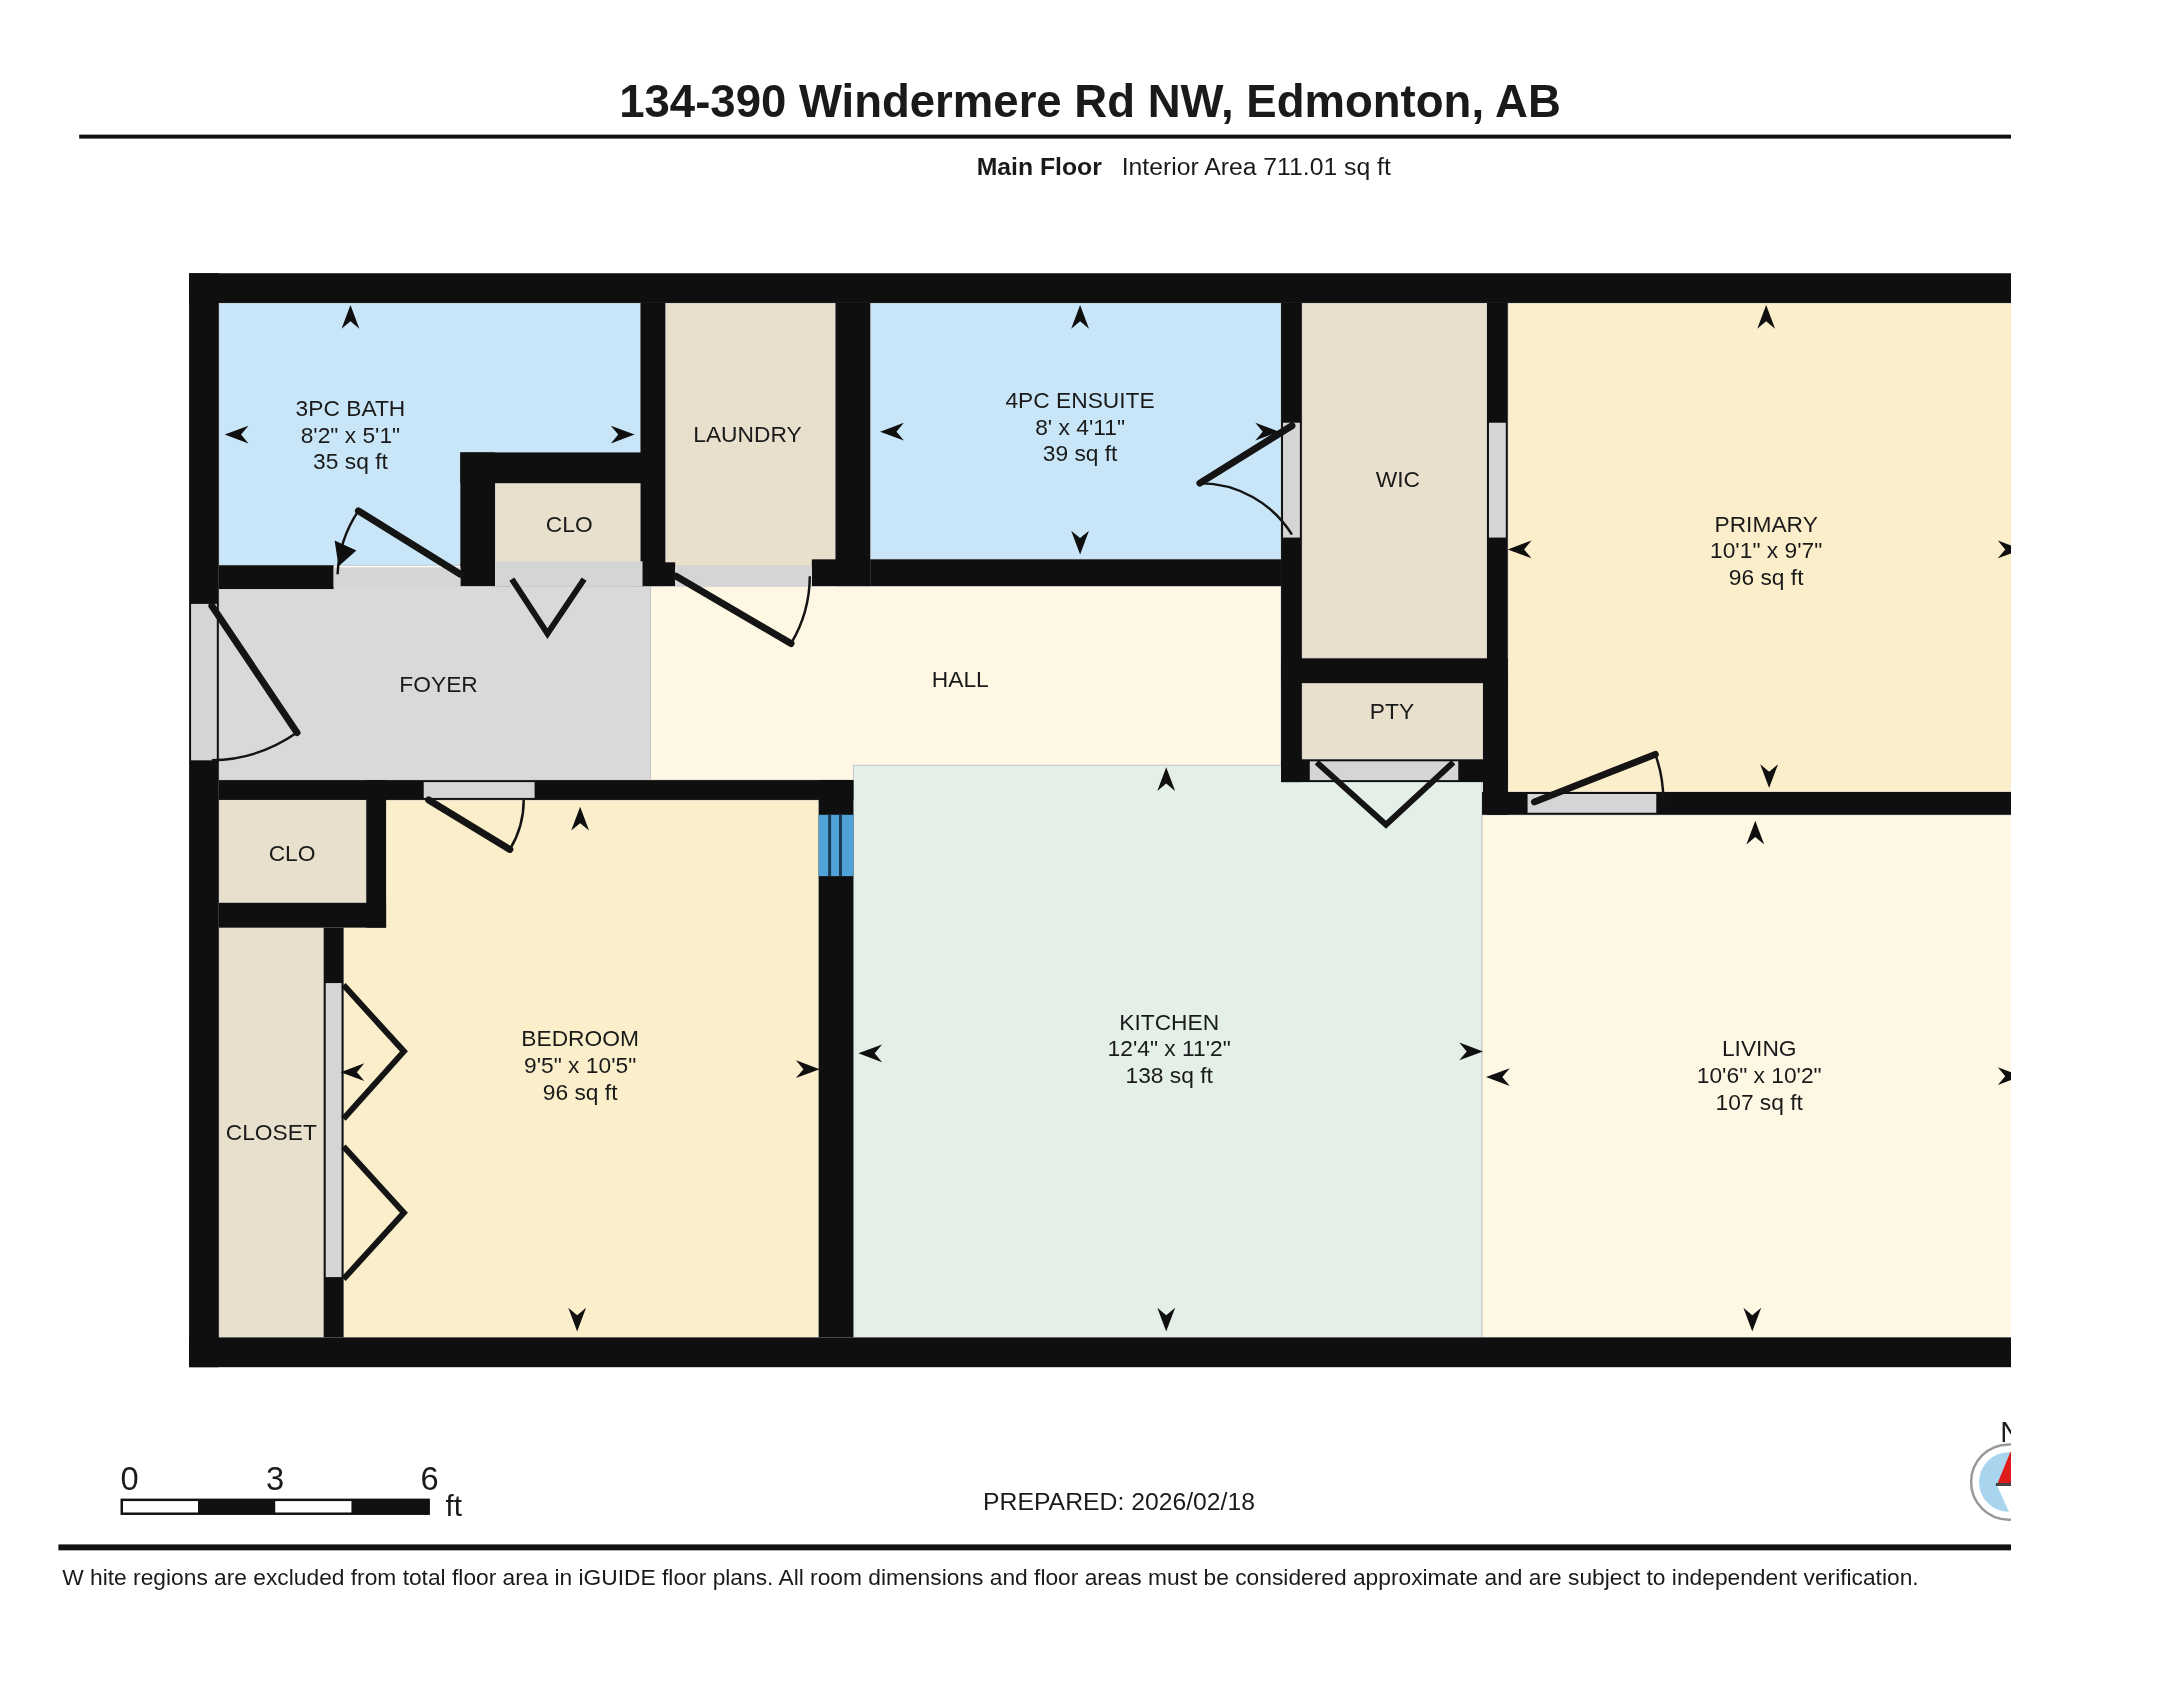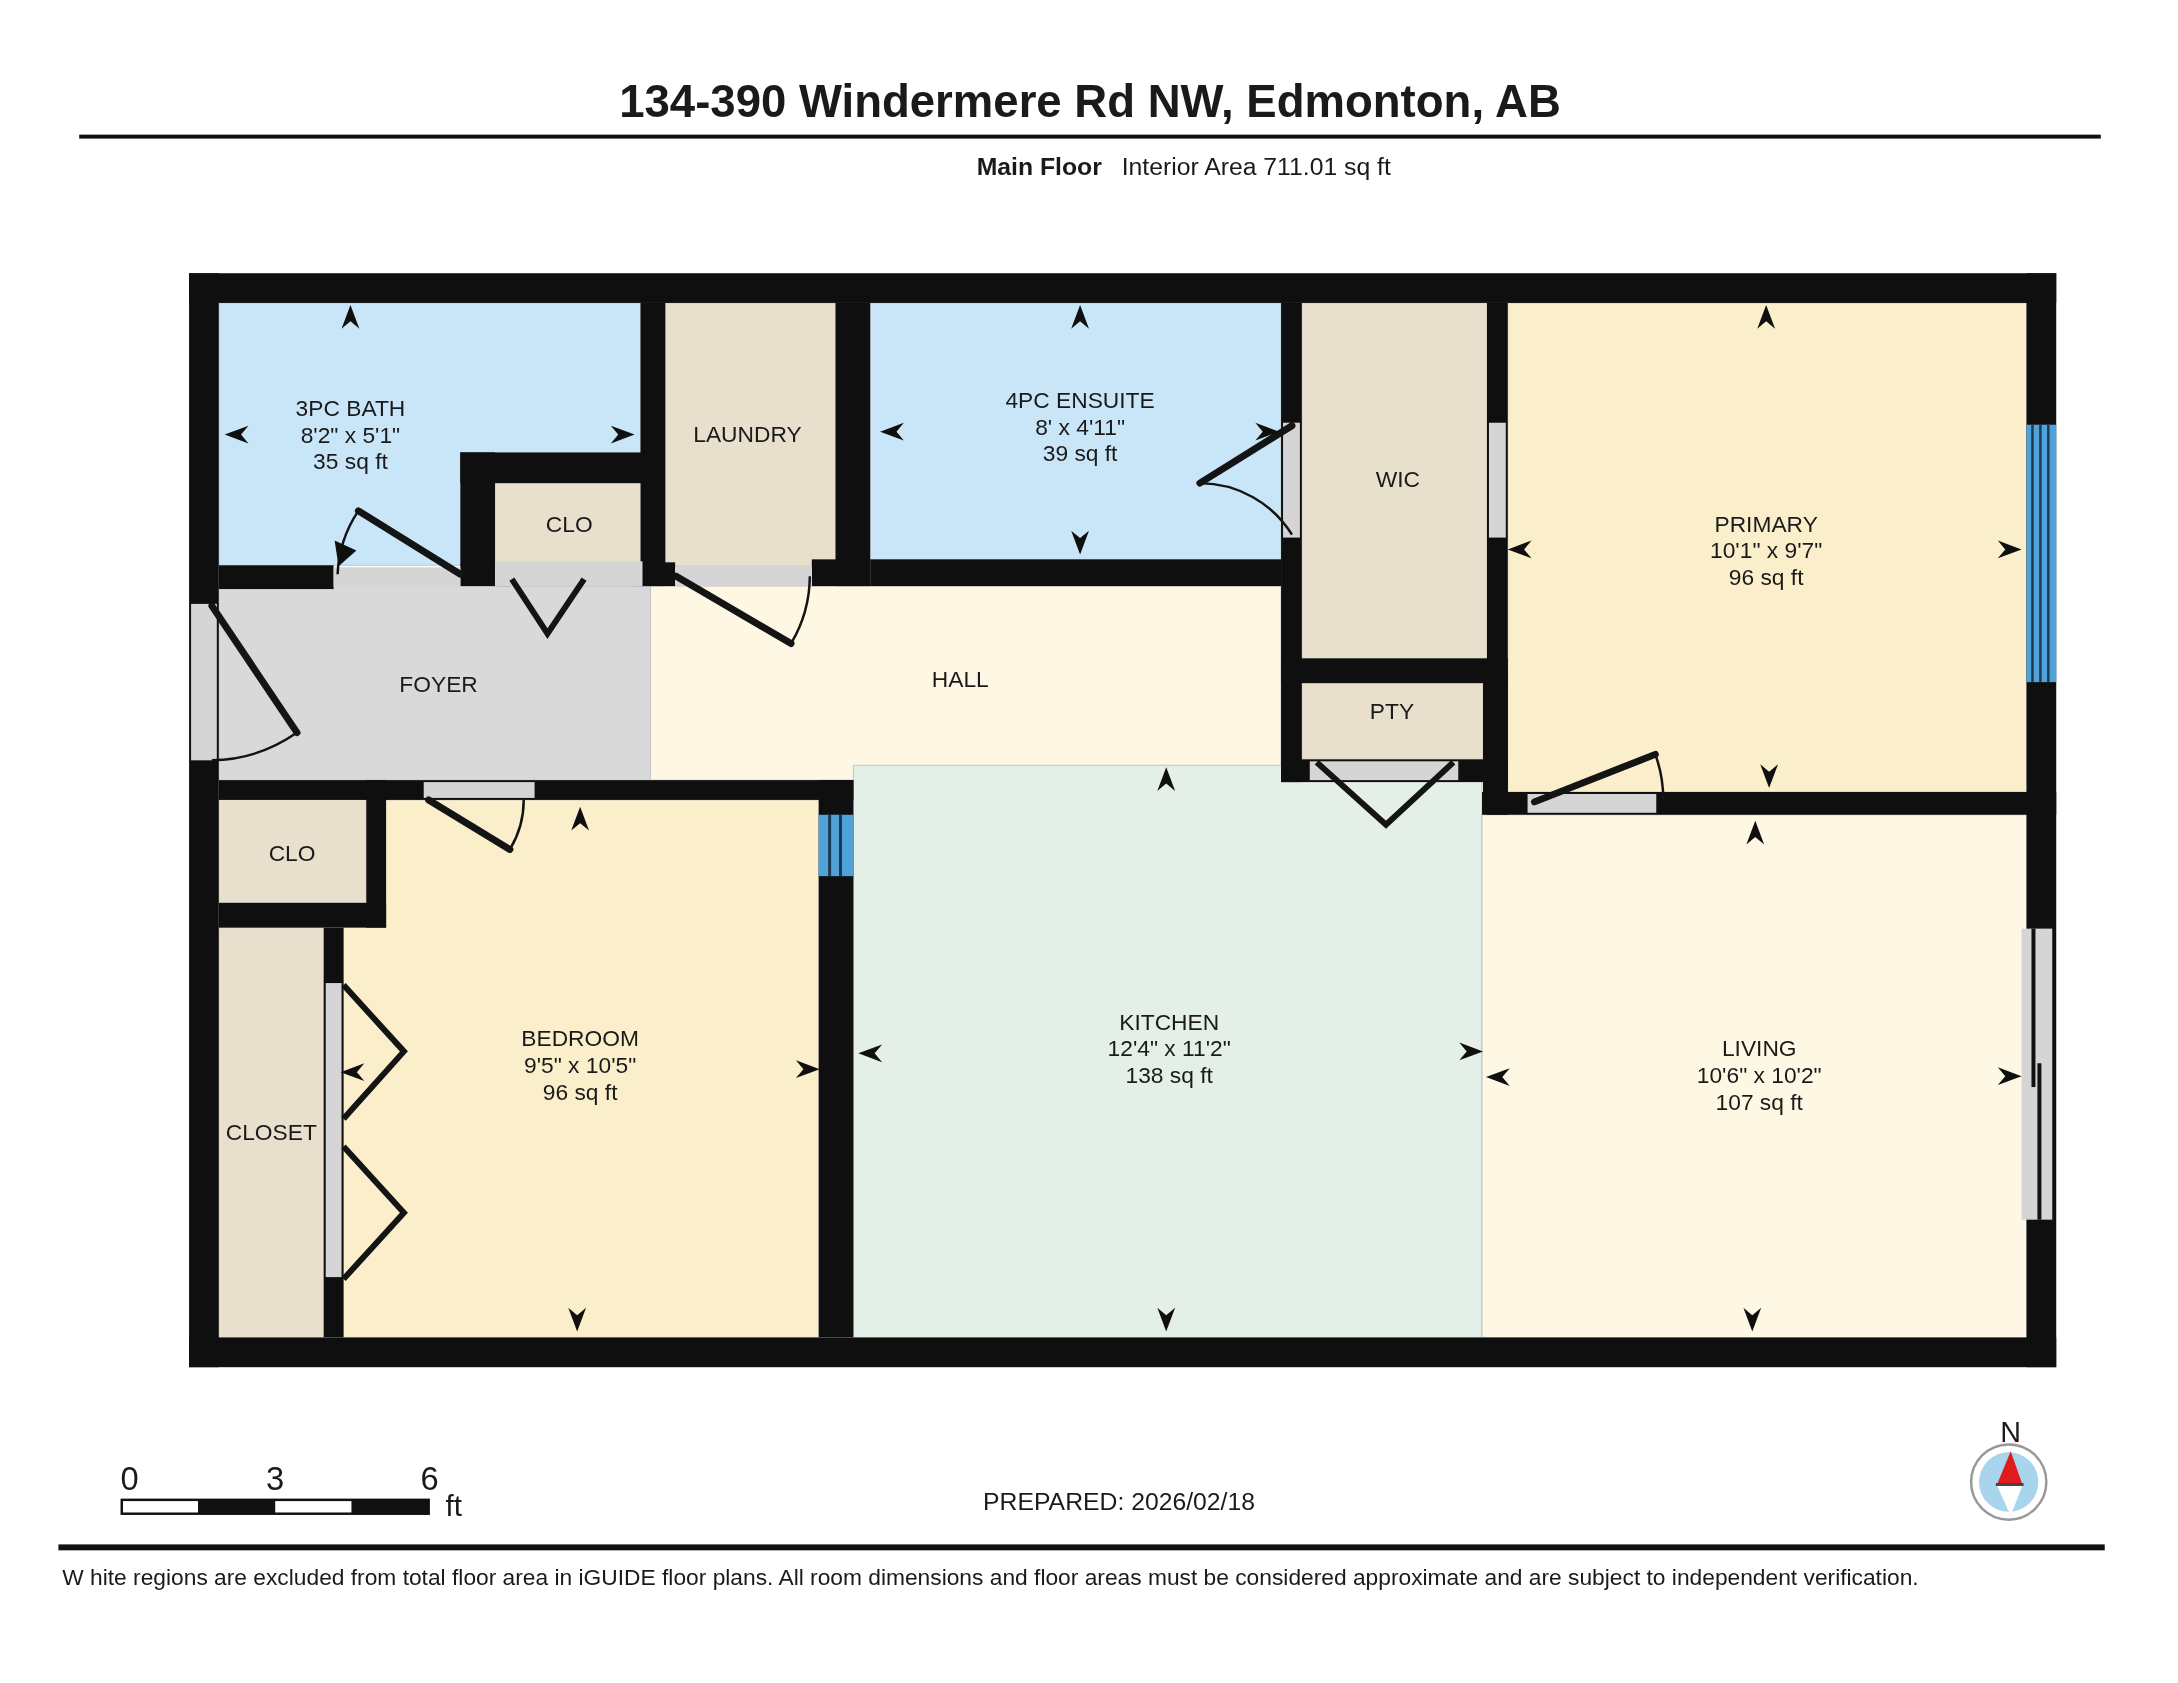--- a/index.html
+++ b/index.html
@@ -1,16 +1,16 @@
 <!DOCTYPE html>
 <html><head>
 <meta charset="utf-8">
 <style>
   html,body{margin:0;padding:0;background:#ffffff;}
-  .page{position:relative;width:2178px;height:1683px;background:#fff;overflow:hidden;}
+  .page{position:relative;width:2011px;height:1683px;background:#fff;overflow:hidden;}
   svg{display:block;}
   text{font-family:"Liberation Sans","DejaVu Sans",sans-serif;fill:#1a1a1a;}
   .title{font-size:46px;font-weight:bold;}
   .subtitle-b{font-size:25px;font-weight:bold;}
   .subtitle{font-size:25px;}
   .room-label{font-size:23px;}
   .small-label{font-size:23px;}
   .scale-num{font-size:33px;}
   .ft{font-size:30px;}
   .prepared{font-size:25px;}

